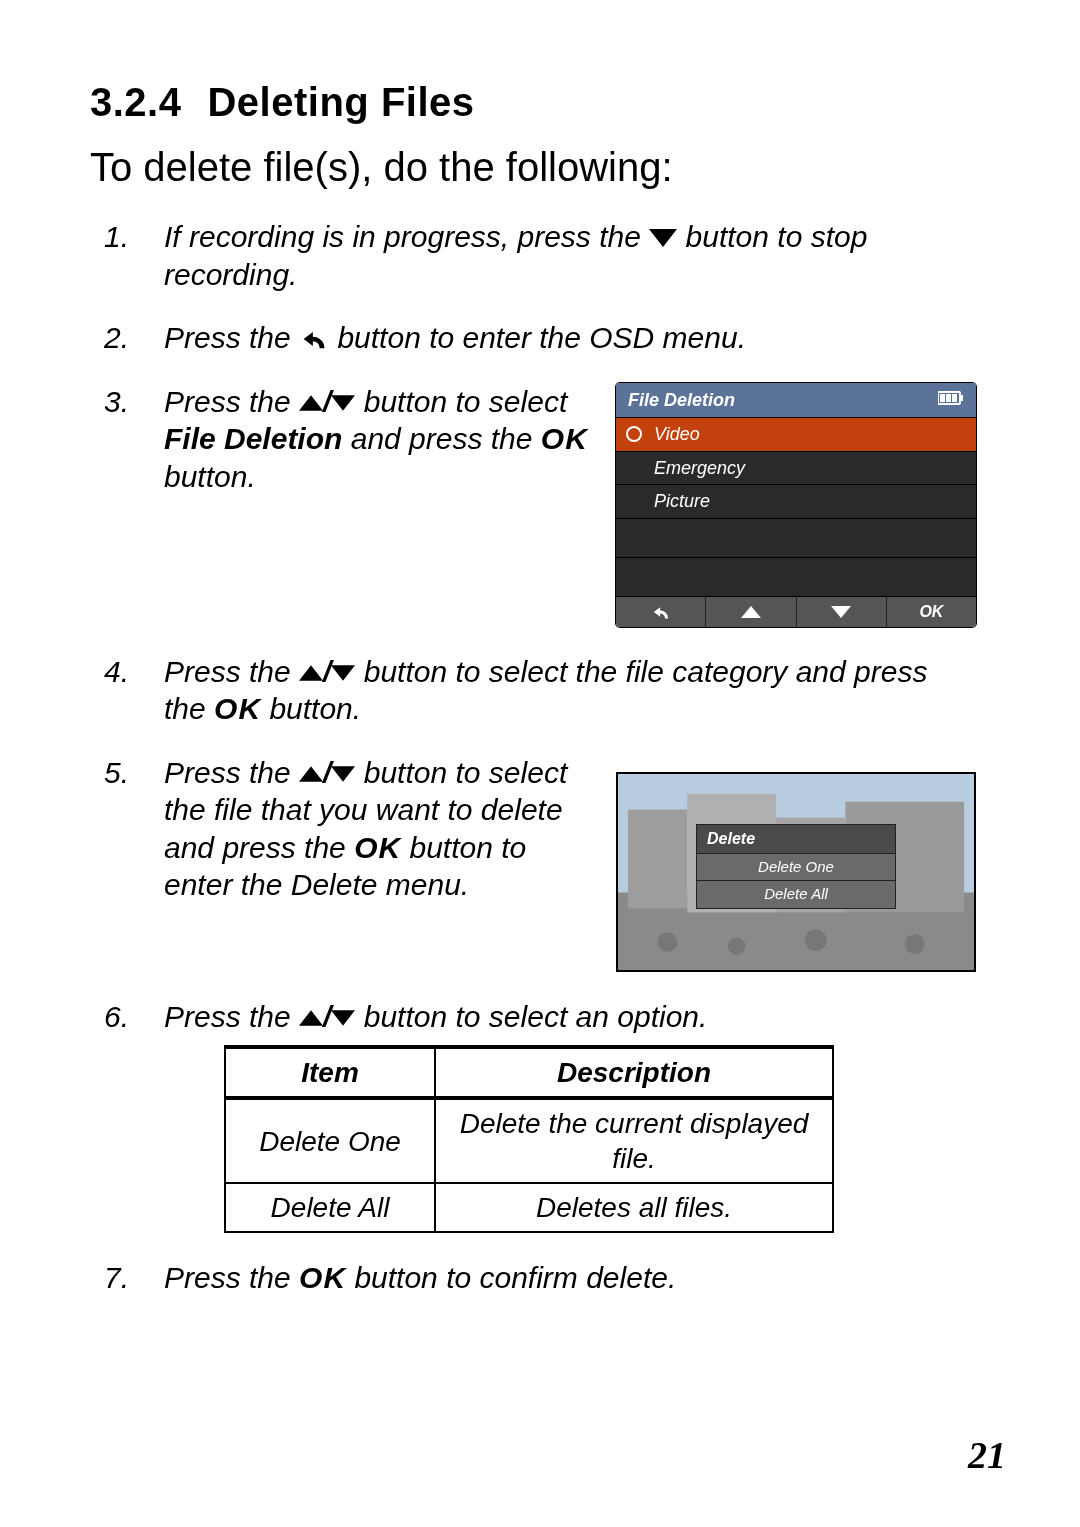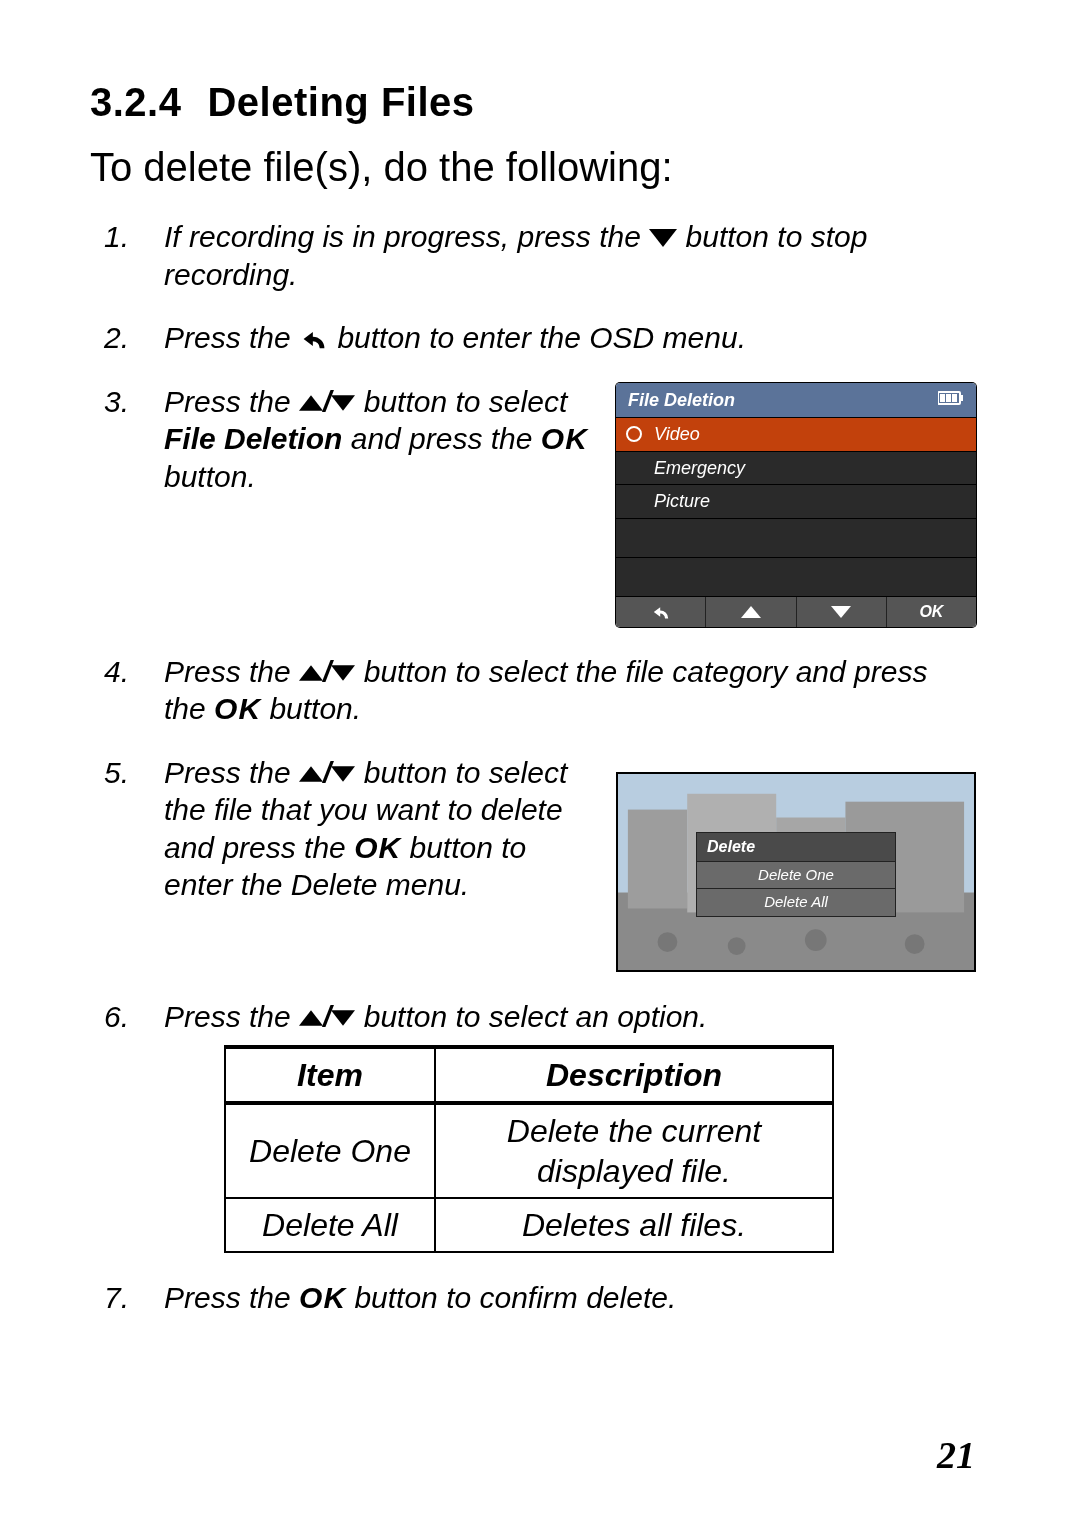--- a/index.html
+++ b/index.html
@@ -118,21 +118,21 @@
     border: 2px solid #000;
     box-sizing: border-box;
     background: linear-gradient(180deg, #a9c4d6 0%, #b0b0b0 40%, #8d8d8d 100%);
     position: relative;
     height: 200px;
     overflow: hidden;
     font-family: Arial, sans-serif;
   }
   .preview-overlay {
     position: absolute;
-    top: 58px;
+    top: 50px;
     left: 50%;
     transform: translateX(-50%);
     width: 200px;
   }
   .pv-header {
     background: #4a4a4a;
     color: #fff;
     font-size: 16px;
     font-weight: bold;
     padding: 4px 10px;
@@ -147,21 +147,21 @@
     border-top: none;
     text-align: center;
   }
   .pv-bg-buildings {
     position:absolute; left:0; right:0; top:0; bottom:0;
   }
   table.opts {
     border-collapse: collapse;
     margin: 10px 0 0 60px;
     width: 610px;
-    font-size: 32px;
+    font-size: 28px;
   }
   table.opts th, table.opts td {
     border: 2px solid #000;
     padding: 6px 14px;
     text-align: center;
   }
   table.opts thead tr {
     border-top: 4px solid #000;
     border-bottom: 4px solid #000;
   }
@@ -173,21 +173,21 @@
   .note-box {
     border: 2px solid #000;
     margin-top: 60px;
     padding: 10px 16px 14px 16px;
     font-size: 22px;
   }
   .note-box .nh { margin: 0 0 6px 0; }
   .note-box .nb { margin: 0; }
   .page-num {
     position: absolute;
-    right: 105px;
+    right: 74px;
     bottom: 50px;
     font-family: Georgia, "Times New Roman", serif;
     font-style: italic;
     font-weight: bold;
     font-size: 38px;
   }
   .b { font-weight: 700; }
   .ok-text { font-weight: 700; letter-spacing: 1px; }
 </style>
 </head>

